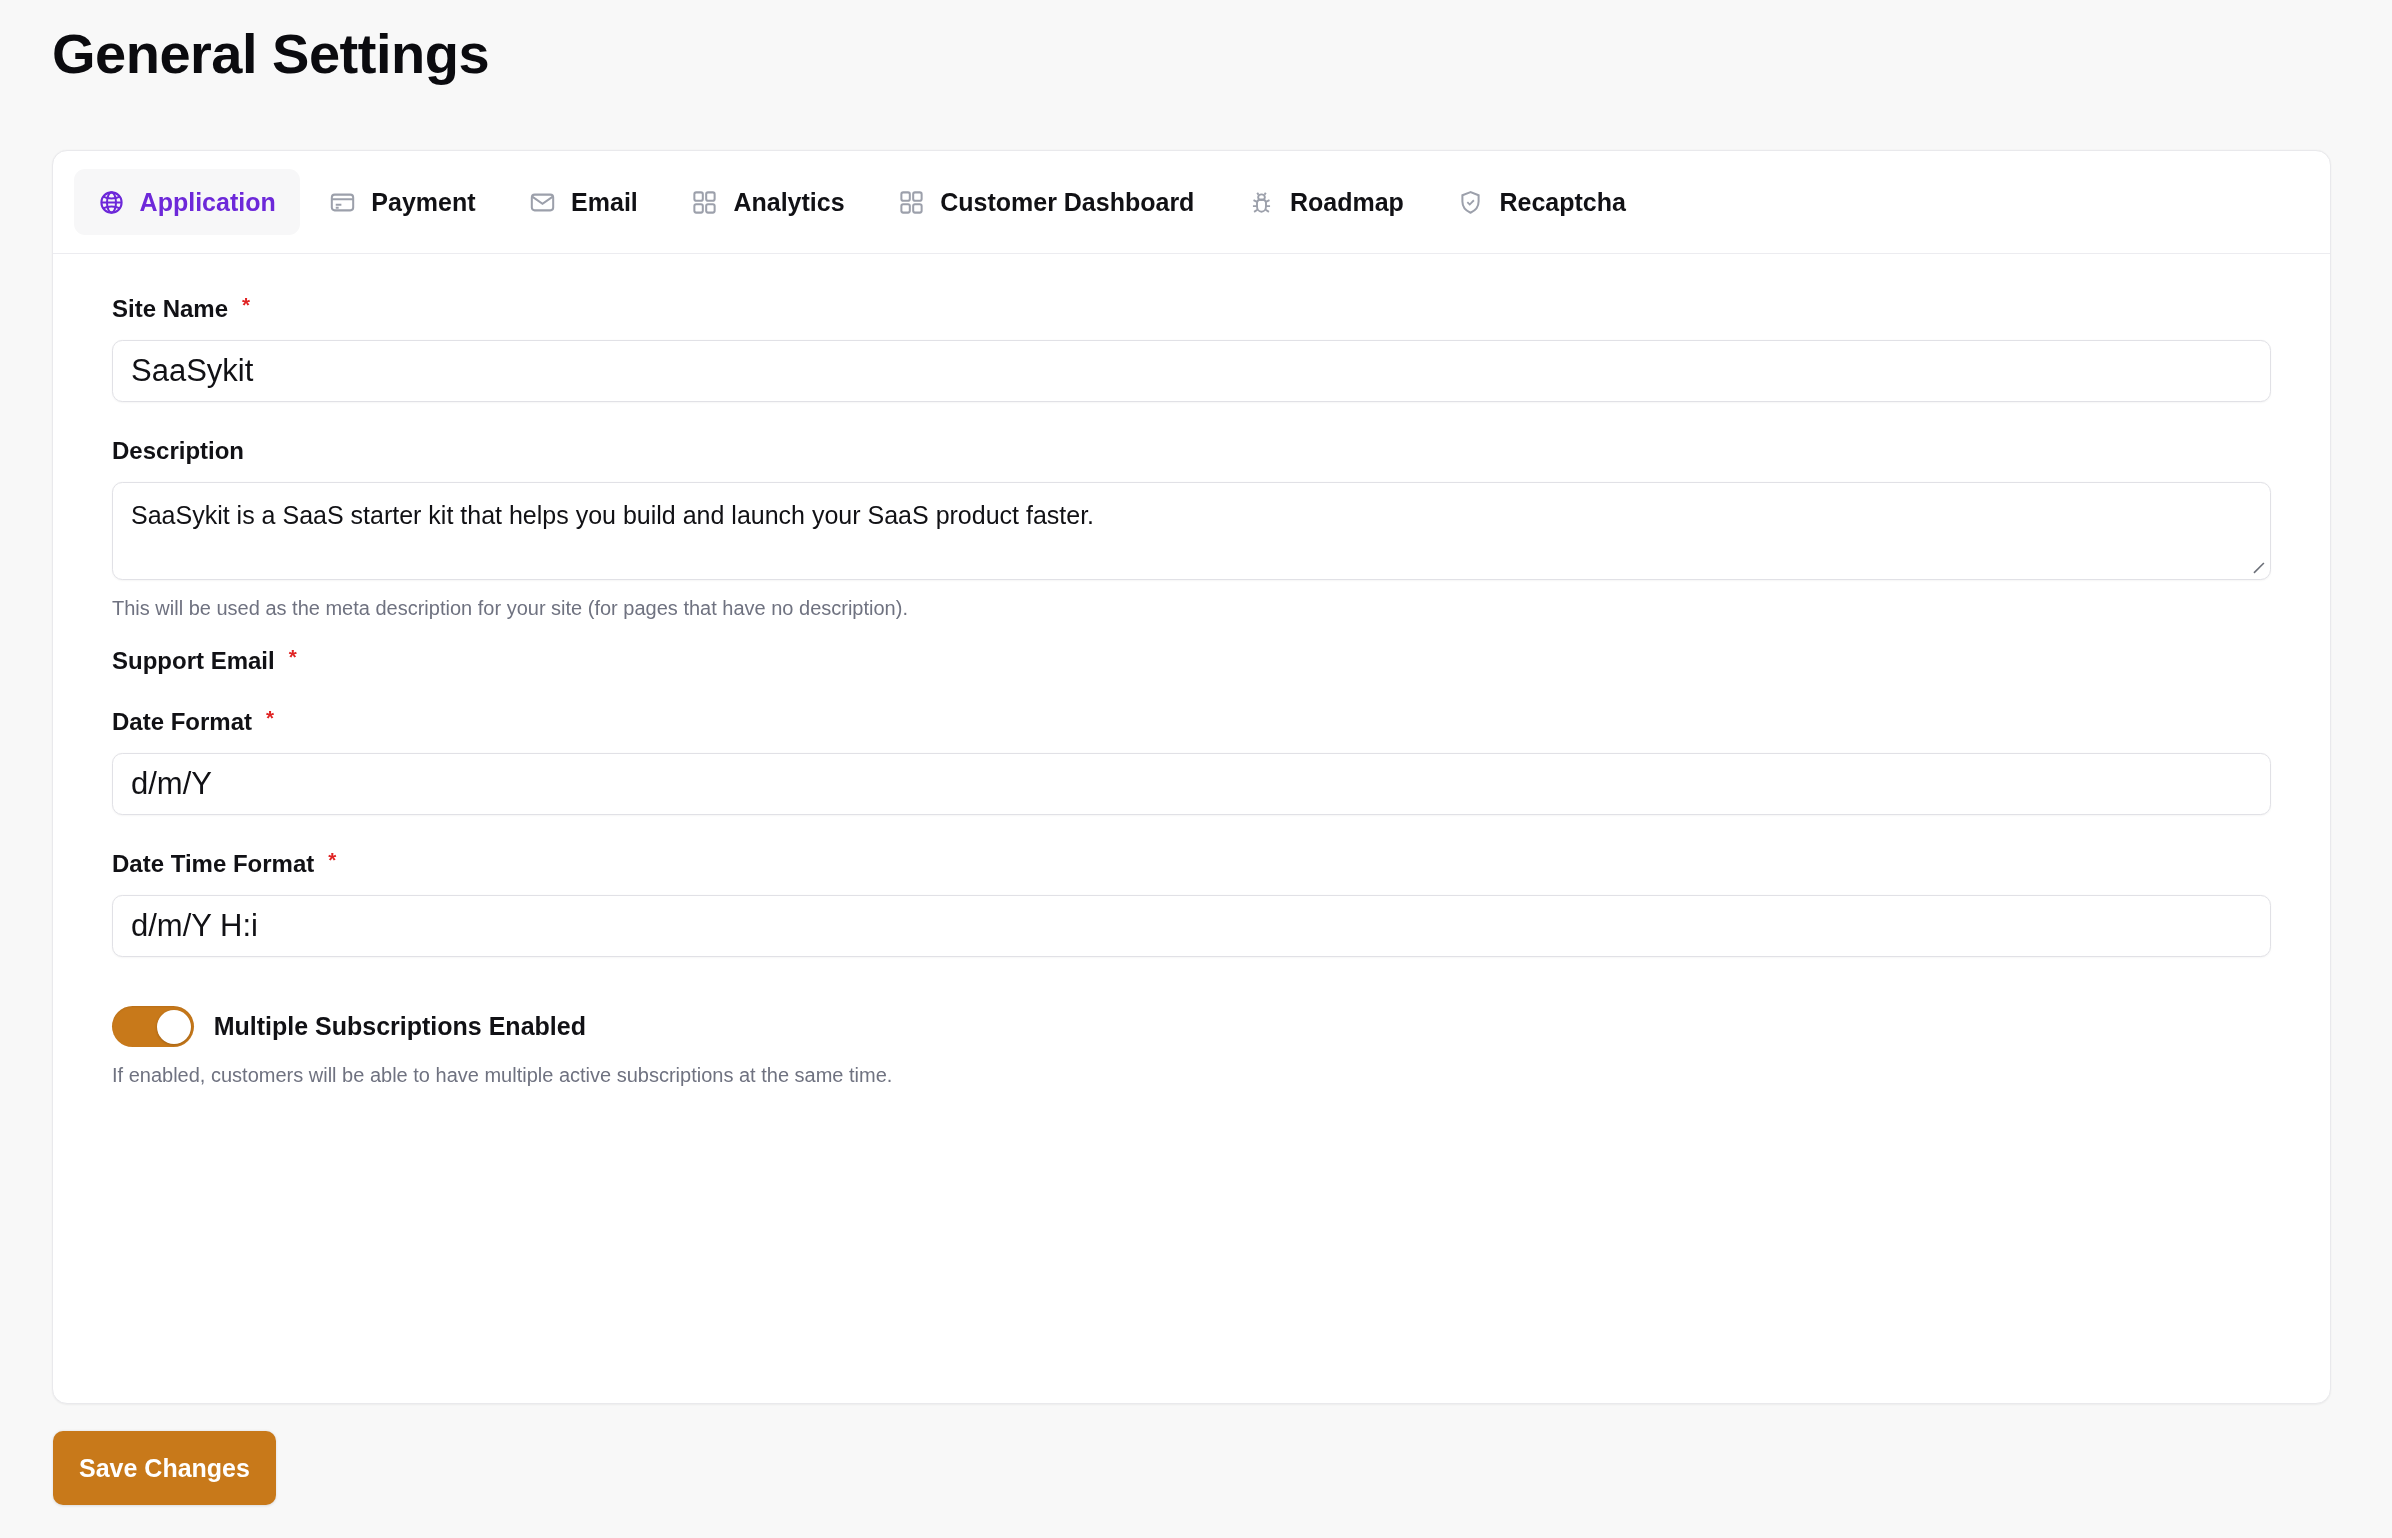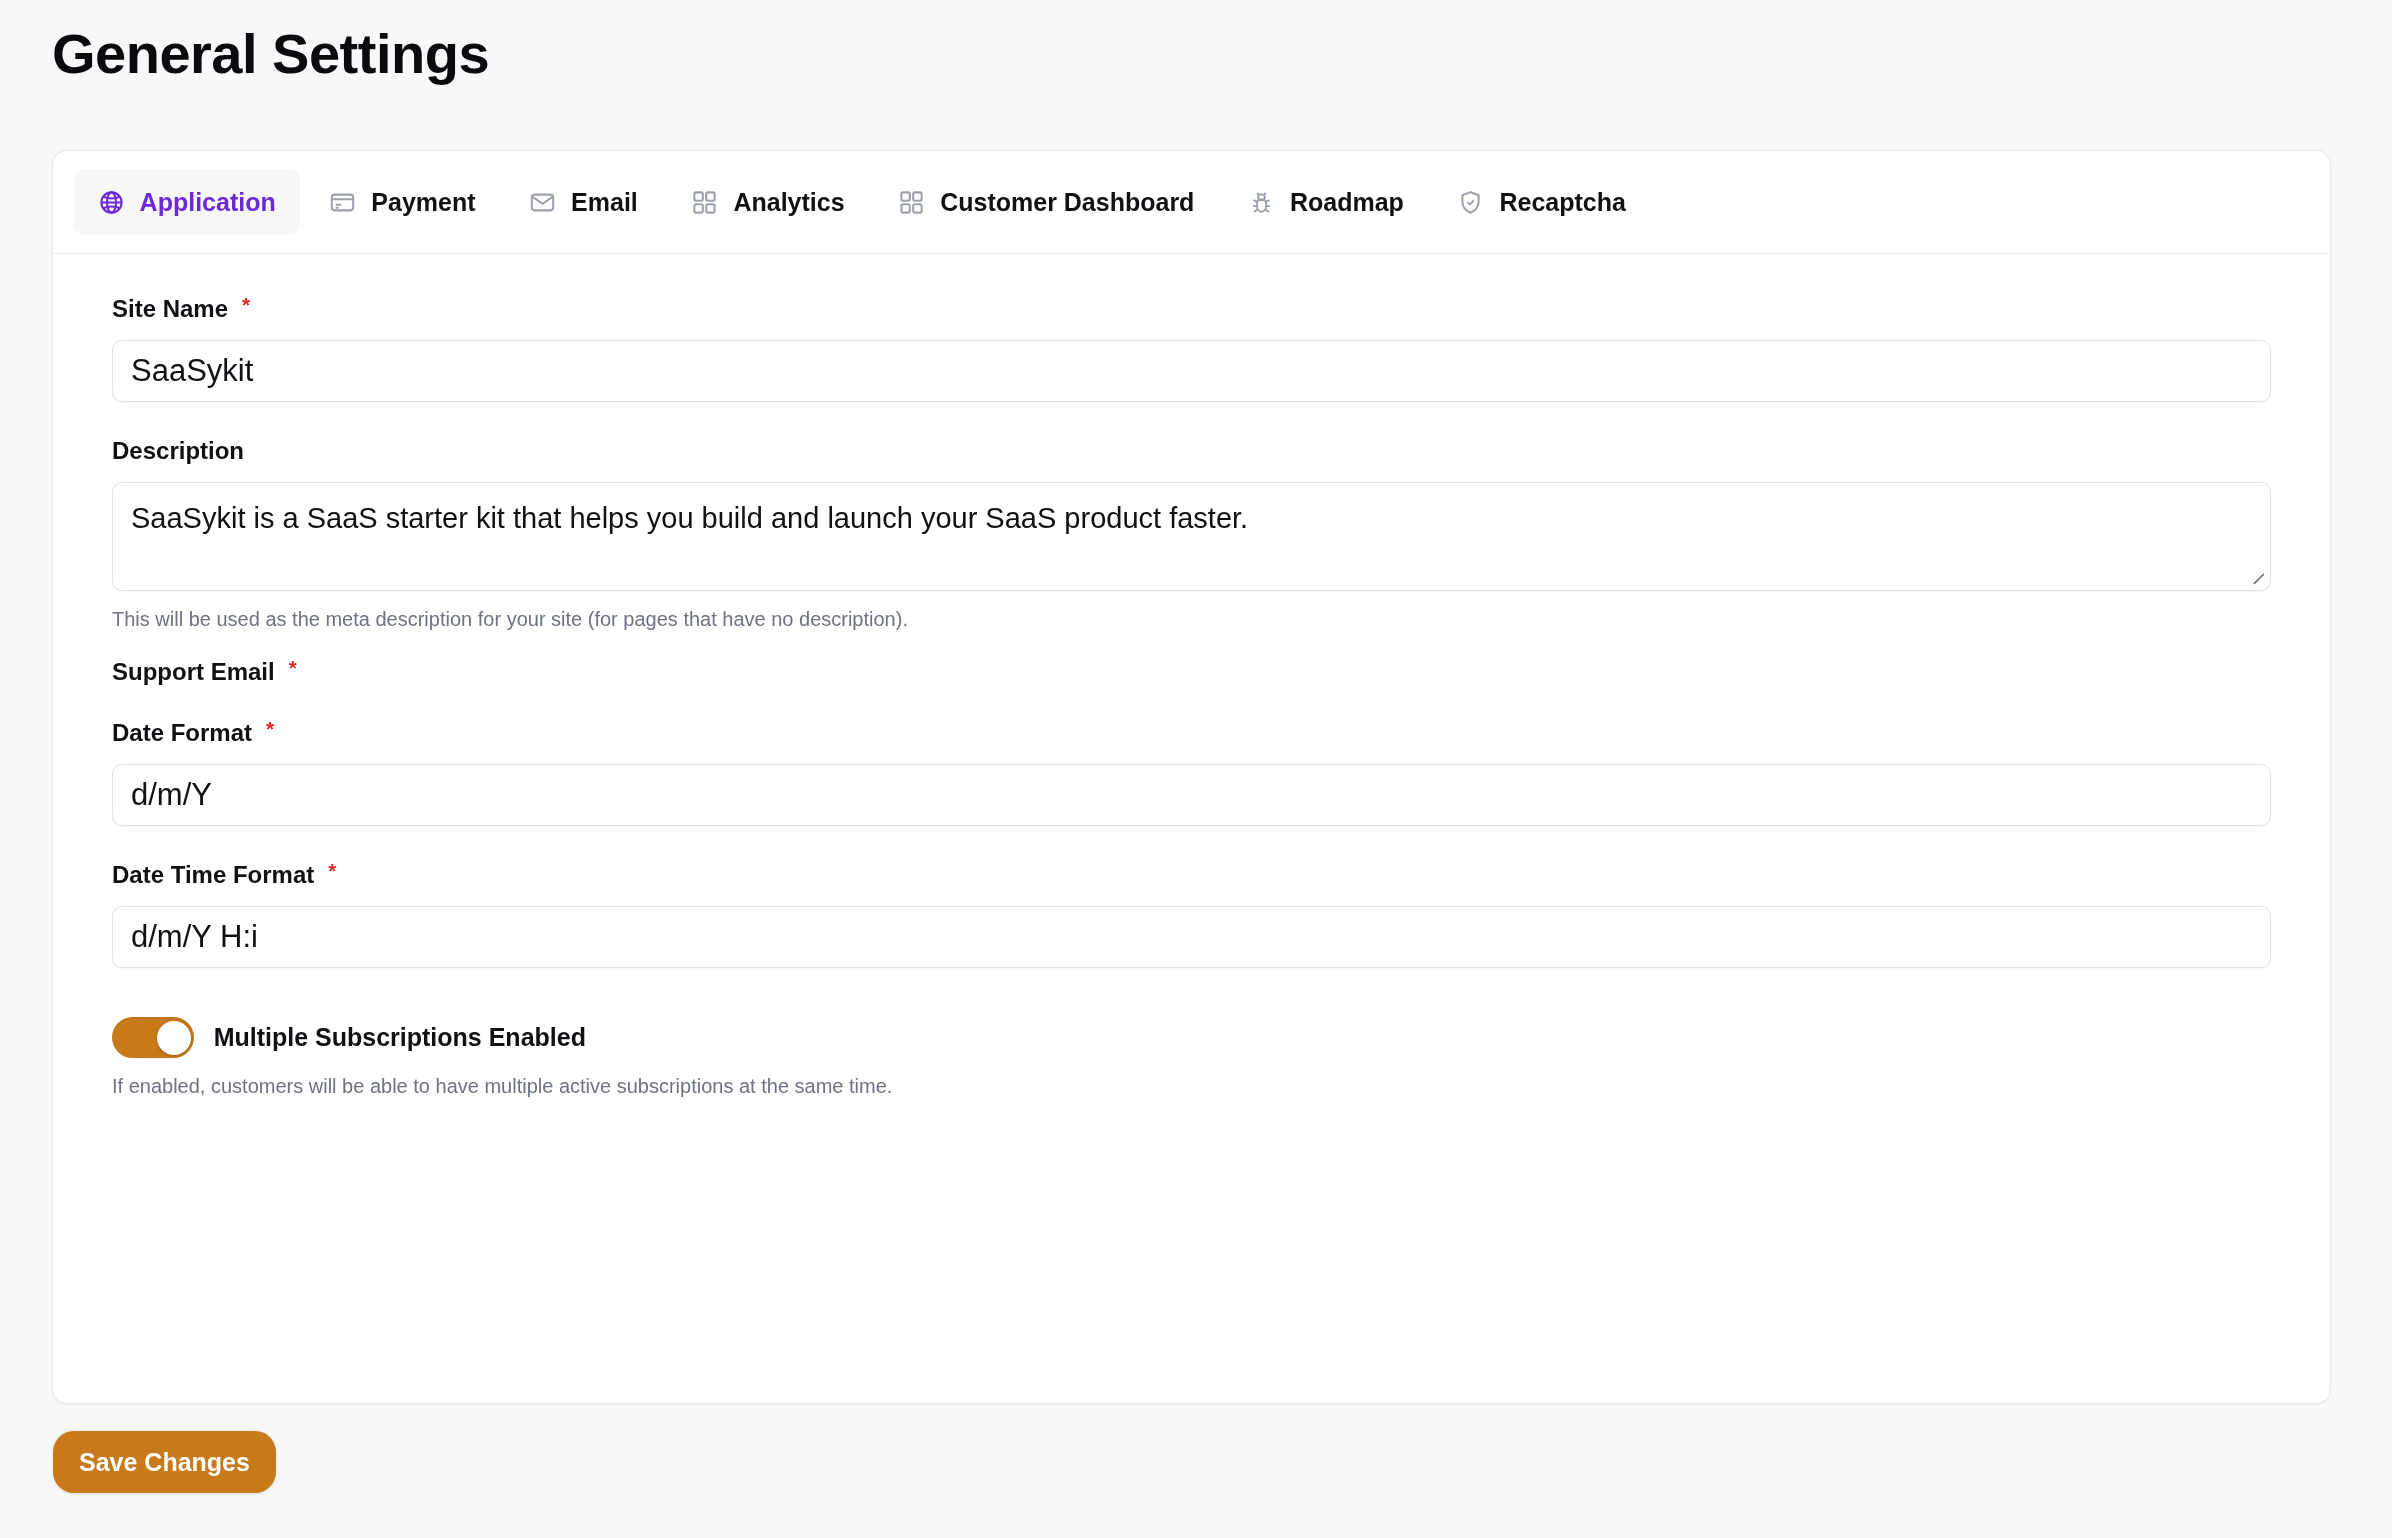--- a/index.html
+++ b/index.html
@@ -118,27 +118,27 @@
     font-size: 31px;
     color: #111115;
     padding: 0 18px;
     outline: none;
     box-shadow: 0 0.9px 1.9px rgba(17,17,26,0.04);
   }
 
   .textarea-wrap { position: relative; margin-top: 19px; }
   .textarea {
     width: 100%;
-    height: 109px;
+    height: 98px;
     box-sizing: border-box;
     border: 0.9px solid #e1e1e6;
     border-radius: 10.3px;
     background: #fff;
     font-family: "Liberation Sans", sans-serif;
-    font-size: 29px;
+    font-size: 25px;
     color: #111115;
     padding: 16px 18px;
     outline: none;
     resize: none;
     line-height: 1.35;
     box-shadow: 0 0.9px 1.9px rgba(17,17,26,0.04);
     display: block;
   }
   .resize-grip {
     position: absolute;
@@ -191,24 +191,24 @@
     font-weight: bold;
     color: #111115;
     line-height: 1;
   }
 
   
   .save-btn {
     position: absolute;
     left: 53px;
     top: 1431px;
-    height: 62px;
+    height: 74px;
     padding: 0 26px;
     border: none;
-    border-radius: 21px;
+    border-radius: 10px;
     background: #c8791a;
     color: #ffffff;
     font-family: "Liberation Sans", sans-serif;
     font-size: 25px;
     font-weight: bold;
     cursor: pointer;
     box-shadow: 0 0.9px 2.8px rgba(17,17,26,0.12);
   }
 </style>
 </head>

